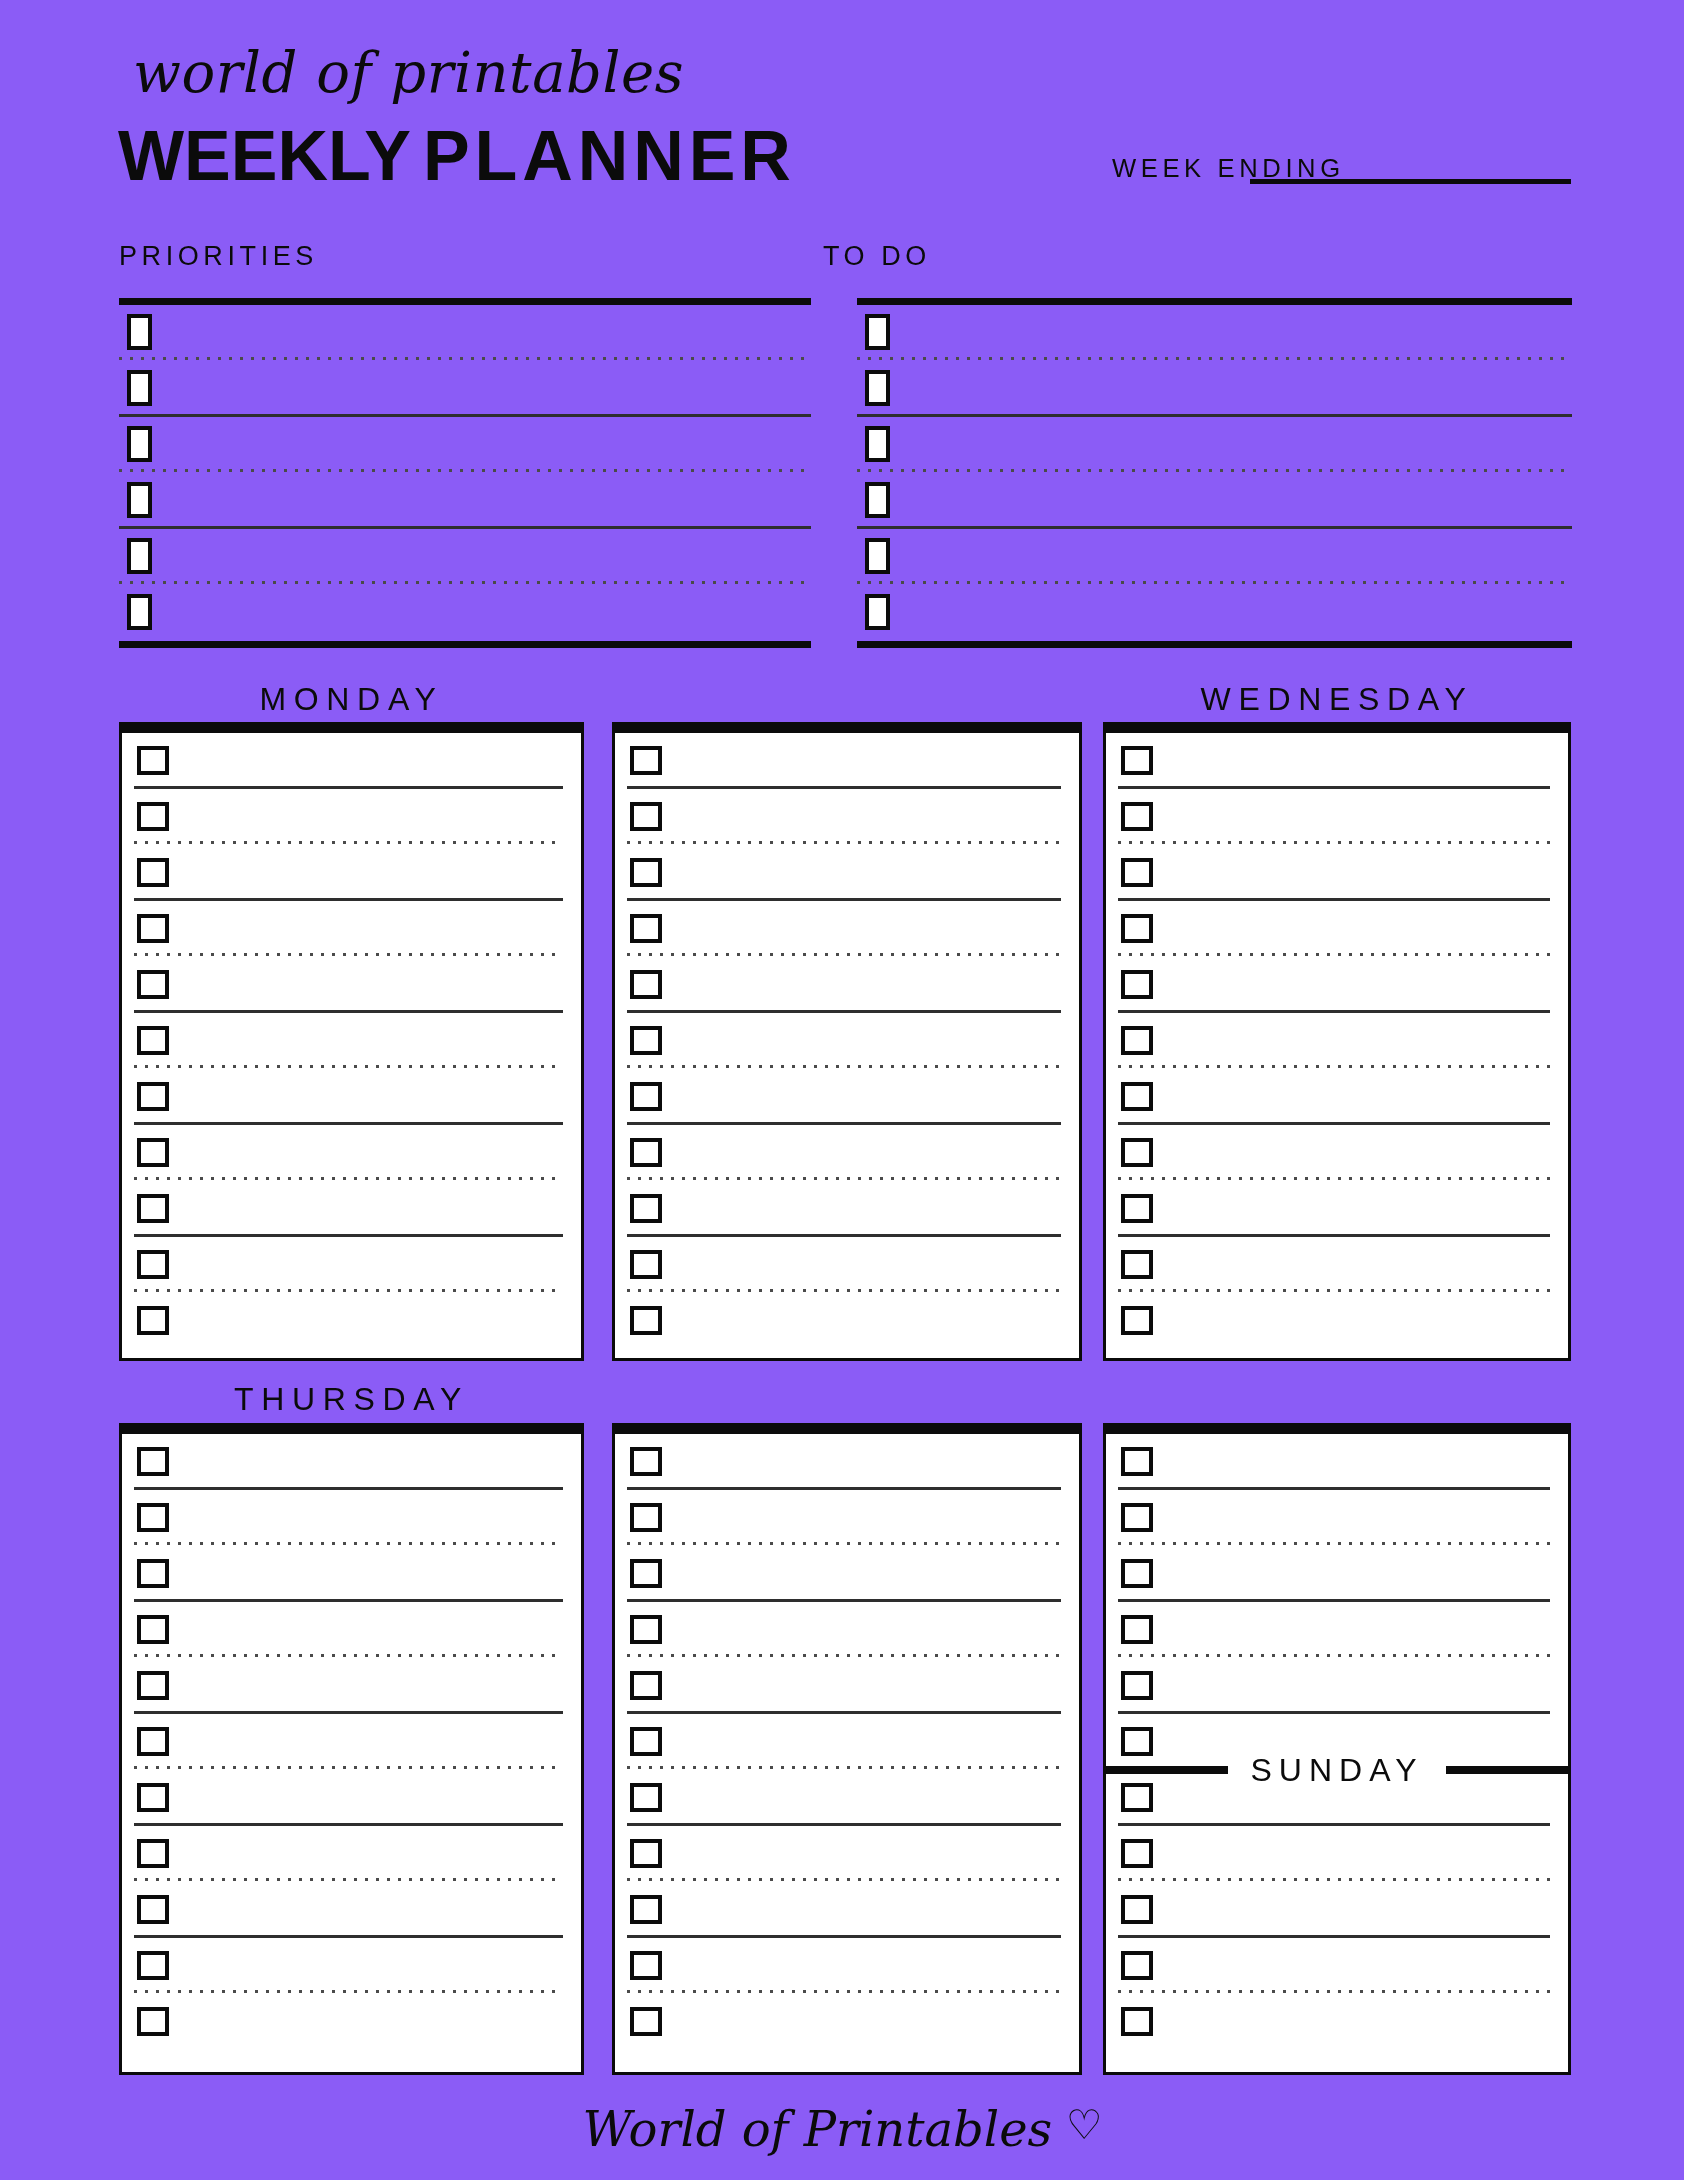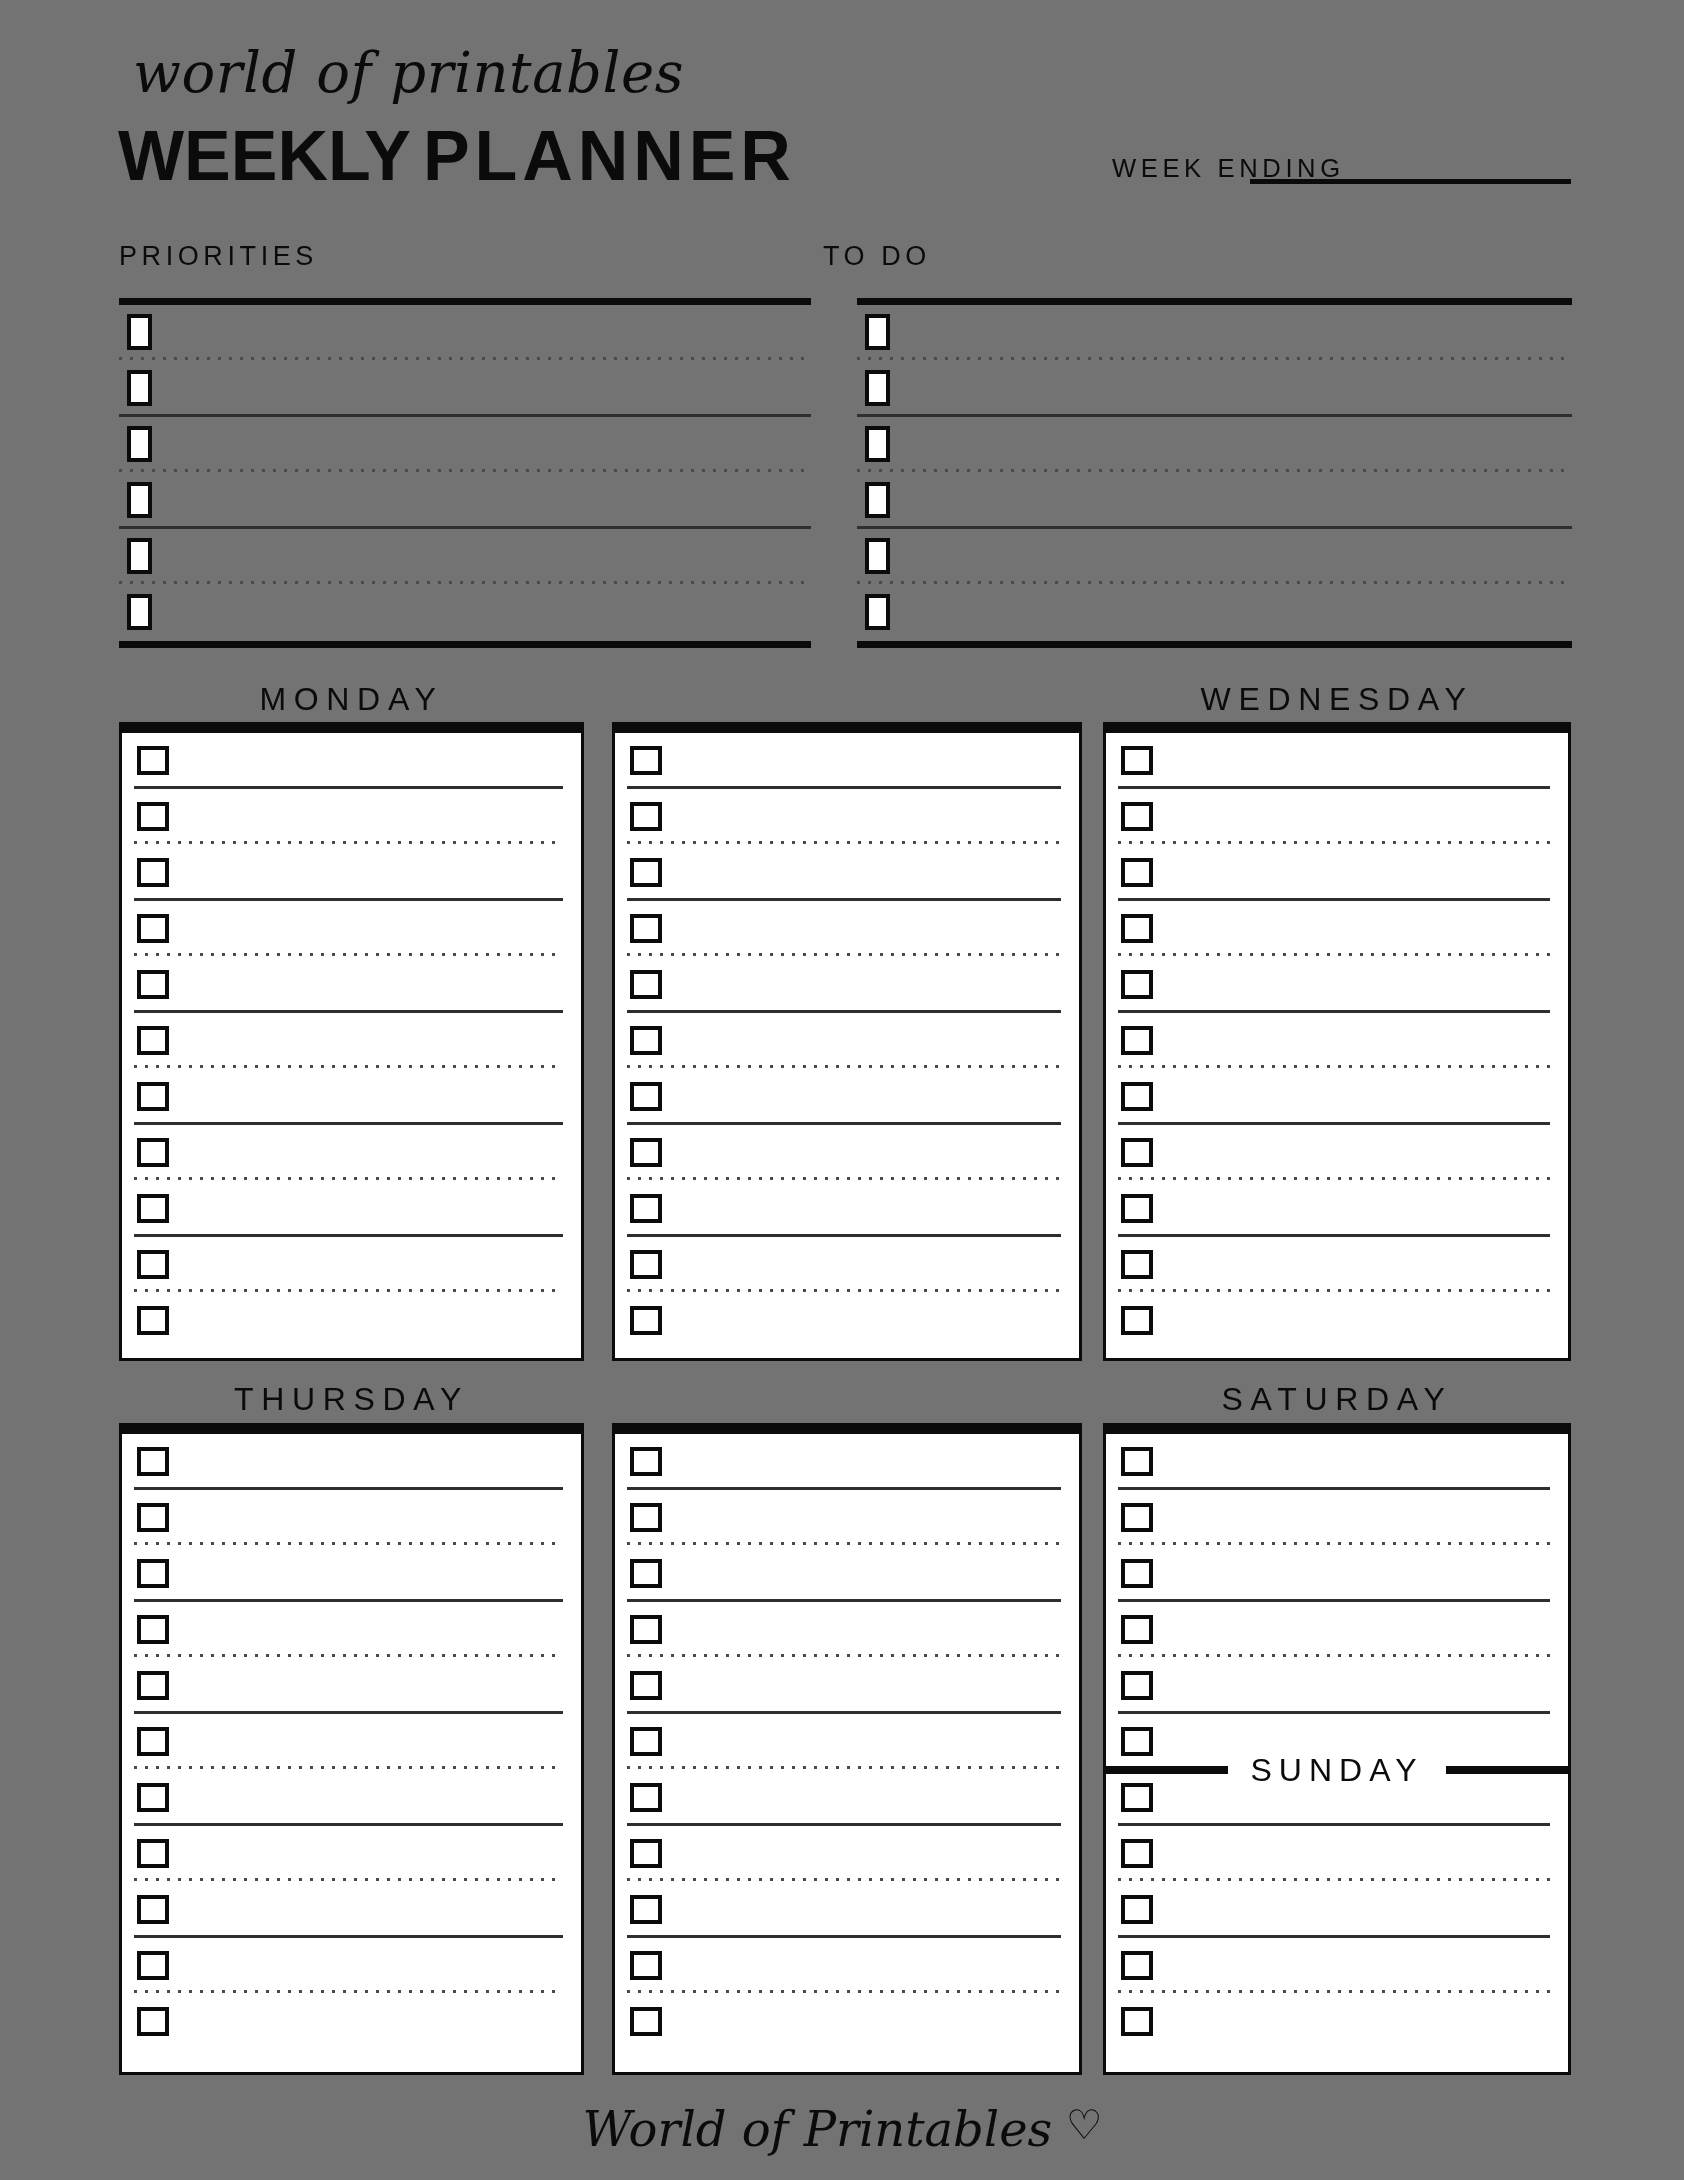--- a/index.html
+++ b/index.html
@@ -1,19 +1,19 @@
 <!DOCTYPE html>
 <html style="font-size:13.6px"><head>
 <meta charset="utf-8">
 <style>
   html,body{margin:0;padding:0;background:#e8e8e8;}
   .page{
     position:relative;
     width:1685px;height:2181px;
-    background:#737373;
+    background:#8b5cf6;
     font-family:"Liberation Sans",sans-serif;
     color:#0b0b0b;
     overflow:hidden;
   }
   
   .logo-script{
     position:absolute;left:119px;top:39px;width:579px;
     text-align:center;
     font-family:"DejaVu Serif",serif;font-style:italic;
     font-size:56px;line-height:1.2;letter-spacing:0.01em;
@@ -129,21 +129,20 @@
       <div class="row sep-solid"><span class="checkbox"></span></div>
       <div class="row sep-dotted"><span class="checkbox"></span></div>
       <div class="row sep-solid"><span class="checkbox"></span></div>
       <div class="row sep-dotted"><span class="checkbox"></span></div>
       <div class="row sep-none"><span class="checkbox"></span></div>
     </div>
 
   <div class="day-heading hrow1 hcol1">MONDAY</div>
   <div class="day-heading hrow1 hcol3">WEDNESDAY</div>
   <div class="day-heading hrow2 hcol1">THURSDAY</div>
-  <div class="day-heading hrow2 hcol3">SATURDAY</div>
 
   <div class="day-box brow1 bcol1">
     <div class="checklist">
         <div class="row sep-solid"><span class="checkbox"></span></div>
         <div class="row sep-dotted"><span class="checkbox"></span></div>
         <div class="row sep-solid"><span class="checkbox"></span></div>
         <div class="row sep-dotted"><span class="checkbox"></span></div>
         <div class="row sep-solid"><span class="checkbox"></span></div>
         <div class="row sep-dotted"><span class="checkbox"></span></div>
         <div class="row sep-solid"><span class="checkbox"></span></div>

